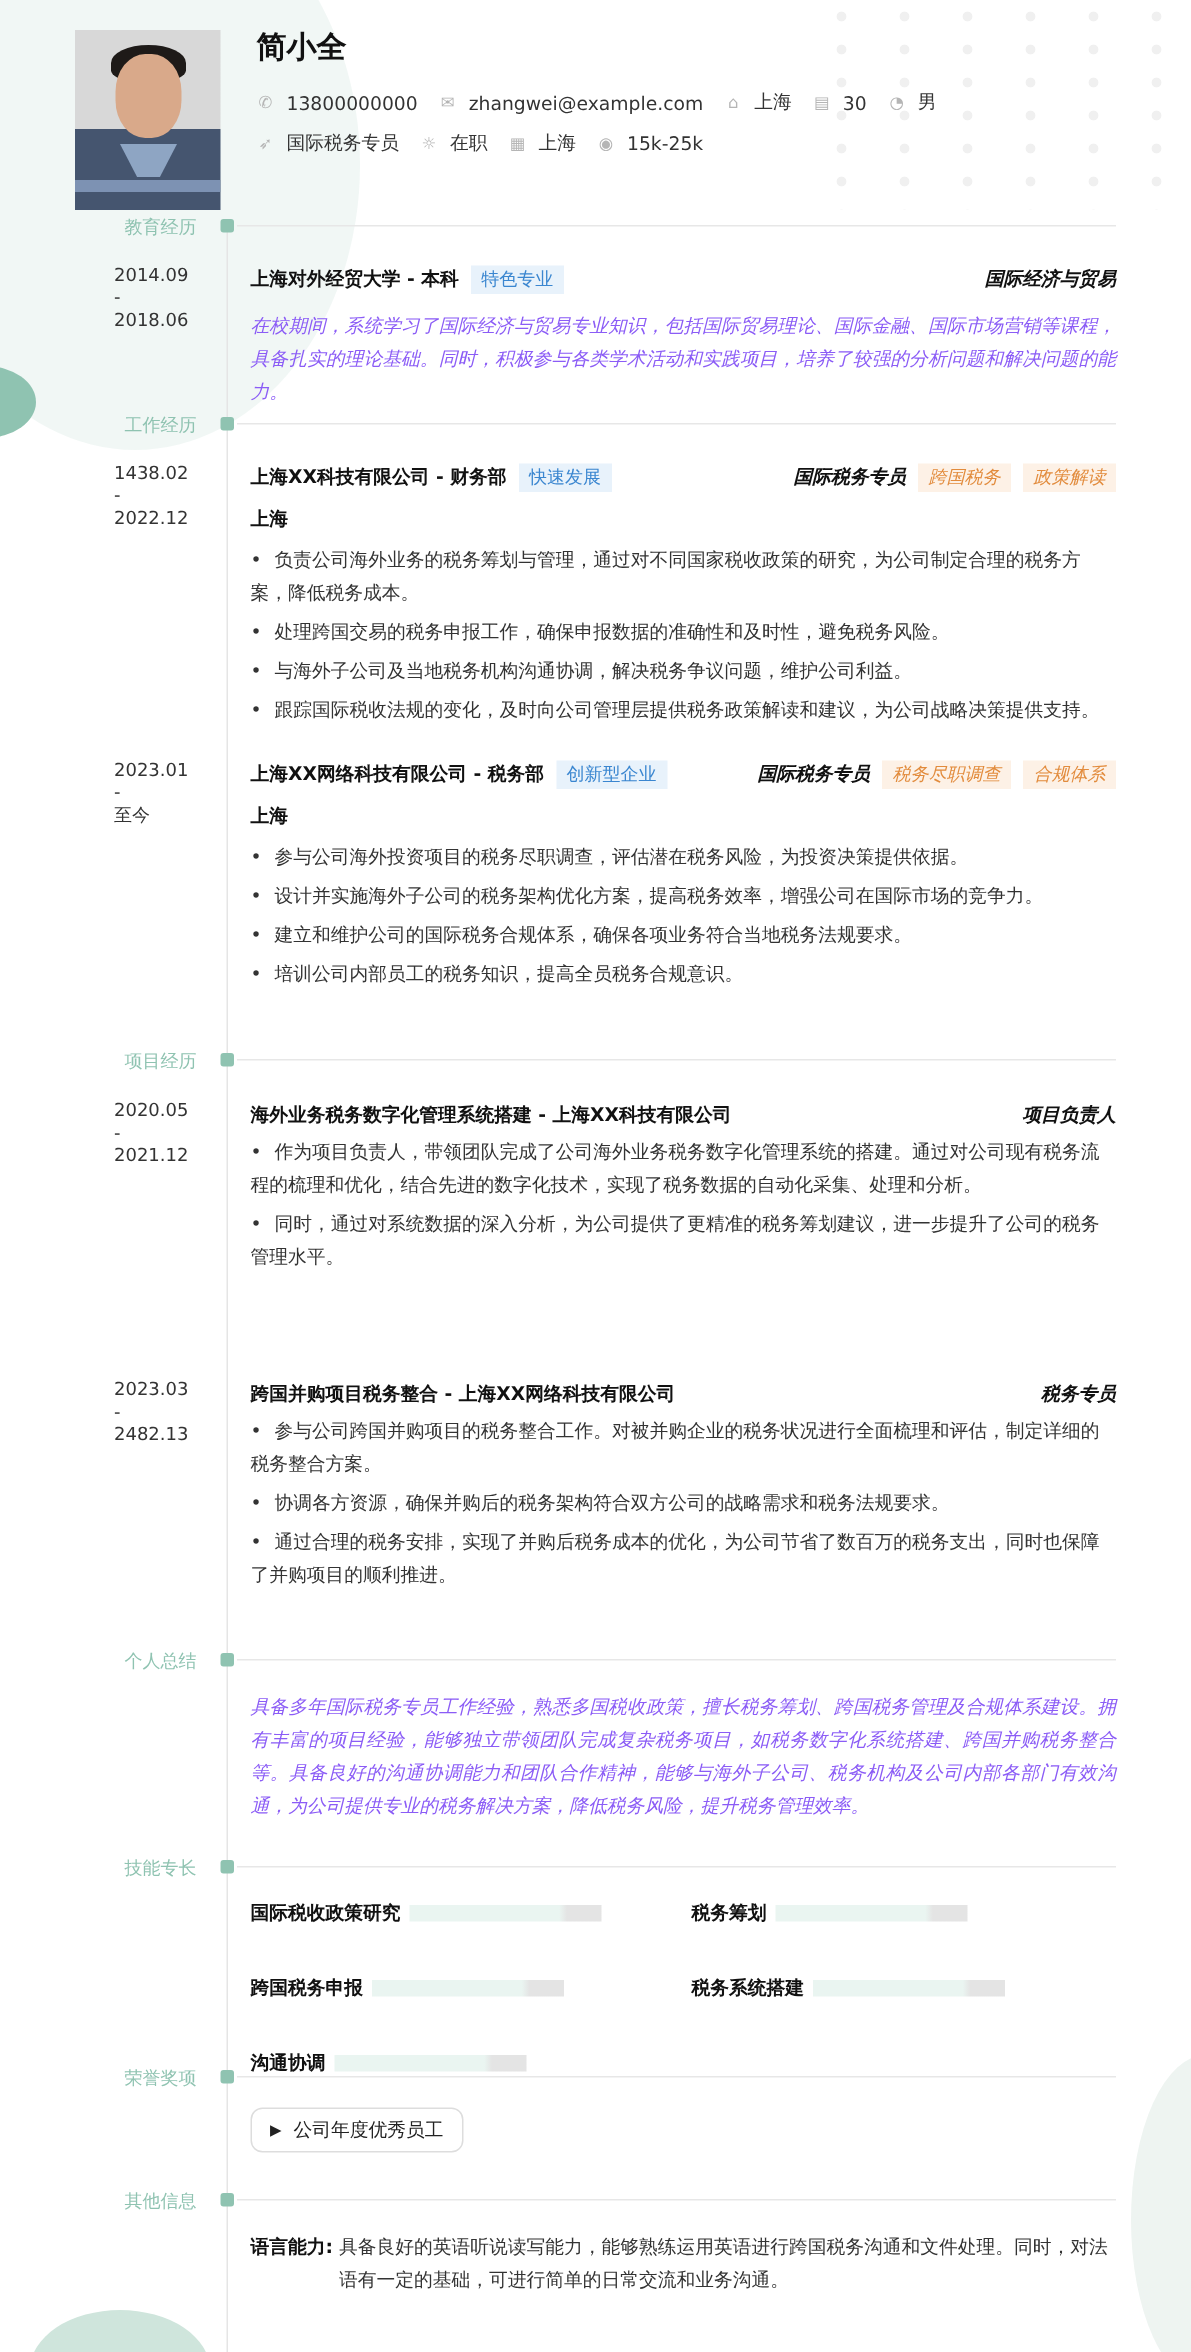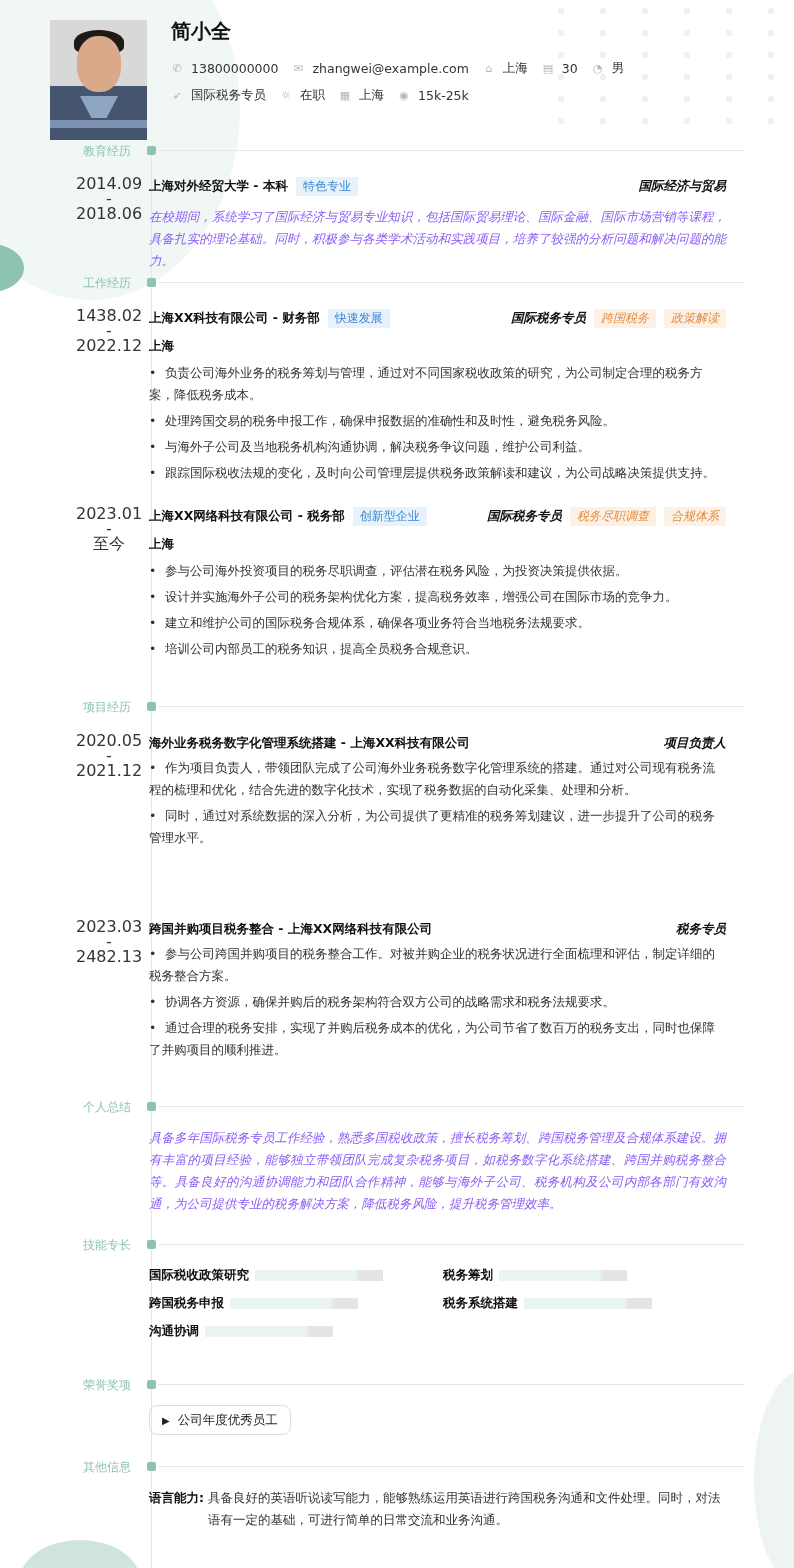--- a/index.html
+++ b/index.html
@@ -21,32 +21,32 @@
   .info-row { position: absolute; left: 171px; display: flex; align-items: center; font-size: 12.5px; color: #333; white-space: nowrap; }
   .info-row .it { display: flex; align-items: center; margin-right: 14px; }
   .info-row .ic { width: 12px; height: 12px; margin-right: 8px; color: #b5b5b5; font-size: 11px; line-height: 12px; text-align: center; }
   .timeline-line { position: absolute; left: 151px; top: 150px; width: 1px; height: 1418px; background: #e5e5e5; }
   .section { position: absolute; left: 0; width: 630px; }
   .sec-head { position: relative; height: 16px; }
   .sec-title { position: absolute; left: 83px; top: 0; font-size: 12px; color: #8fc3b1; }
   .sec-marker { position: absolute; left: 147px; top: 3px; width: 9px; height: 9px; background: #8fc3b1; border-radius: 2px; }
   .sec-rule { position: absolute; left: 158px; top: 7px; width: 586px; height: 1px; background: #e7e7e7; }
   .entry { position: absolute; left: 0; width: 794px; }
-  .date { position: absolute; left: 76px; width: 66px; text-align: center; font-size: 16px; color: #333; line-height: 15px; }
-  .body { position: absolute; left: 149px; width: 577px; }
+  .date { position: absolute; left: 76px; width: 66px; font-size: 12px; color: #333; line-height: 15px; }
+  .body { position: absolute; left: 167px; width: 577px; }
   .ttl-row { display: flex; align-items: center; height: 20px; font-size: 12.5px; font-weight: bold; color: #111; }
   .ttl-row .right { margin-left: auto; display: flex; align-items: center; font-style: italic; }
   .tag-blue { margin-left: 8px; padding: 1px 7px; background: #e8f2fb; color: #3a86d0; font-weight: normal; font-size: 12px; }
   .tag-orange { margin-left: 8px; padding: 1px 7px; background: #fdf1e6; color: #e28b3c; font-weight: normal; font-size: 12px; }
   .city { font-size: 12.5px; font-weight: bold; color: #111; margin-top: 10px; height: 20px; }
   .para { font-size: 12.5px; line-height: 22px; color: #8b5cf6; text-align: justify; font-style: italic; }
   .bullets { list-style: none; }
   .bullets li { font-size: 12.5px; line-height: 22px; color: #333; margin-top: 4px; padding-left: 0; }
   .bullets li::before { content: "•"; display: inline-block; width: 16px; color: #333; }
-  .skills { display: grid; grid-template-columns: 294px 283px; row-gap: 8px; }
+  .skills { display: grid; grid-template-columns: 294px 283px; row-gap: 30px; }
   .skill { display: flex; align-items: center; height: 20px; font-size: 12.5px; font-weight: bold; color: #111; }
   .bar { margin-left: 6px; height: 11px; width: 128px; background: linear-gradient(90deg, #eaf5f1 0 78%, #e4e4e4 82% 100%); }
   .award { display: inline-flex; align-items: center; height: 30px; padding: 0 12px; border: 1px solid #dddddd; border-radius: 8px; font-size: 12.5px; color: #222; }
   .award .tri { font-size: 10px; margin-right: 8px; }
   .other-row { display: flex; font-size: 12.5px; line-height: 22px; color: #333; }
   .other-row .lbl { font-weight: bold; color: #111; white-space: nowrap; margin-right: 4px; }
 </style>
 </head>
 <body>
 

